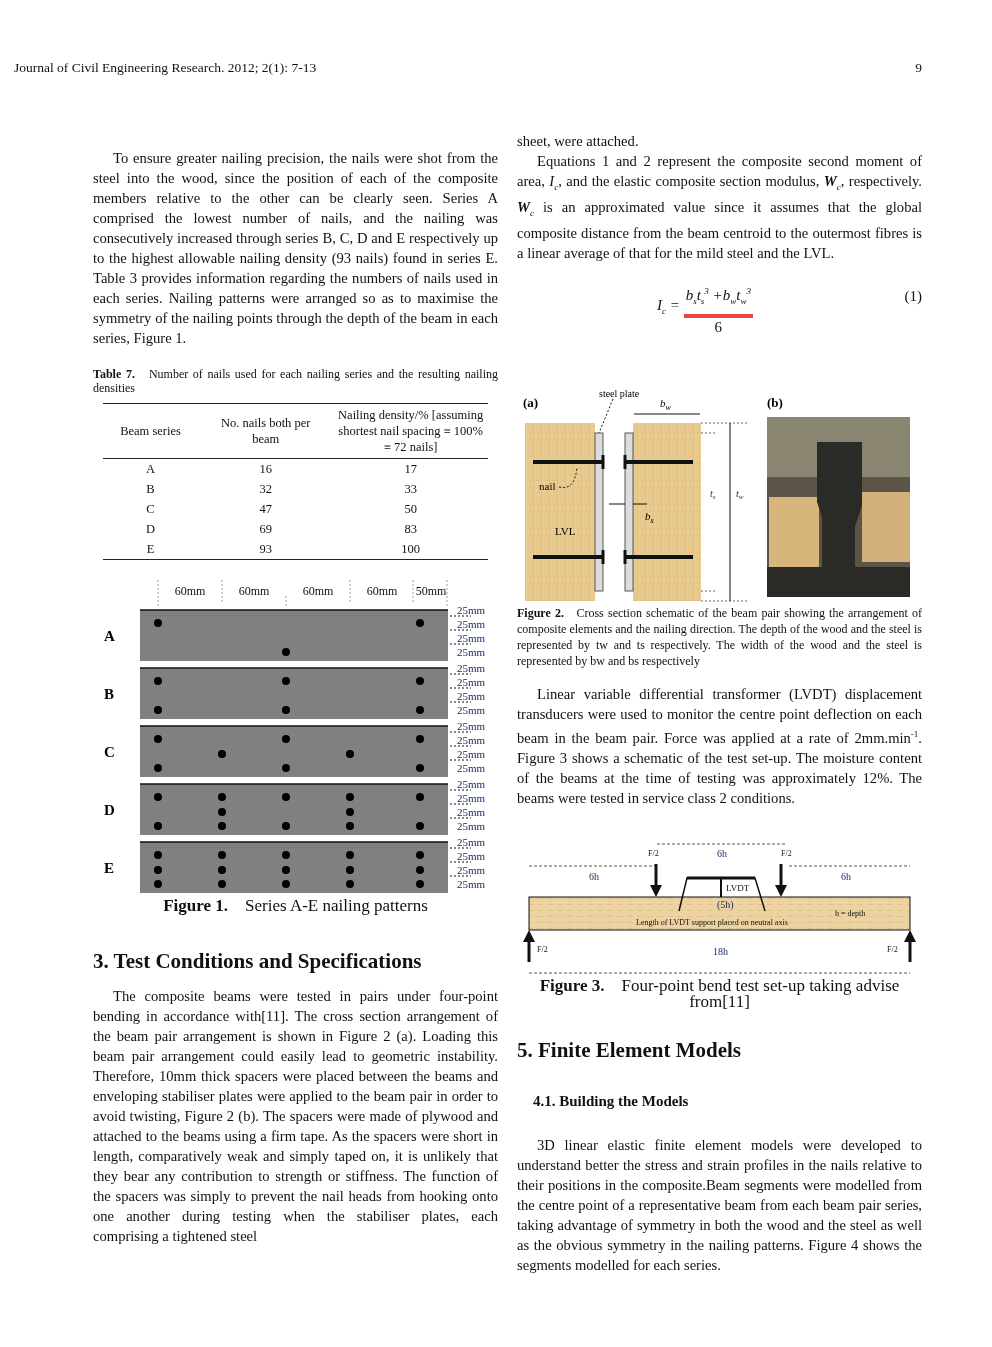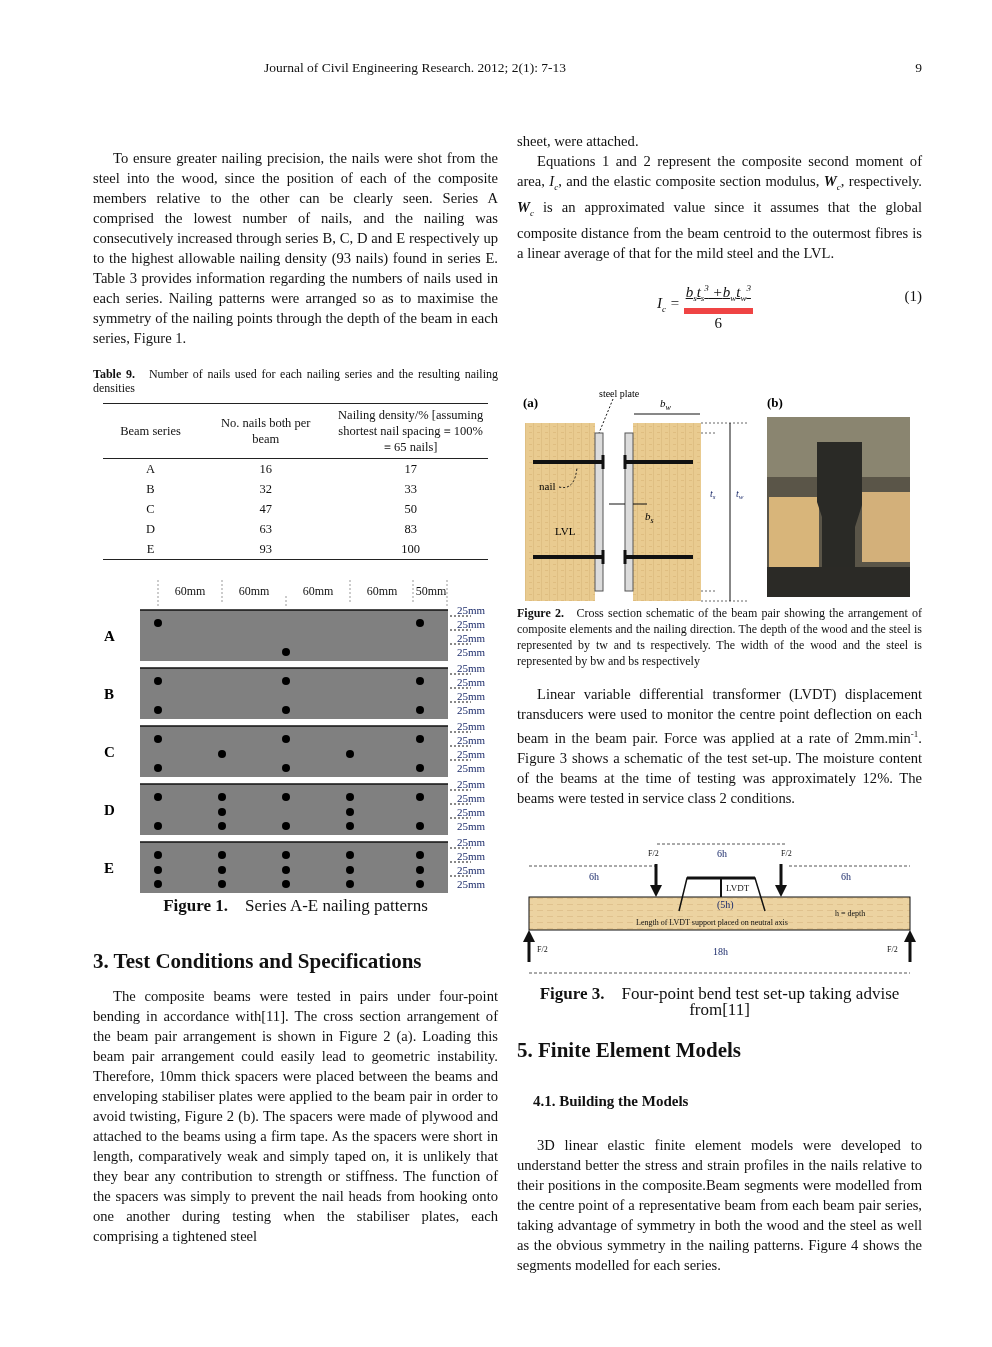--- a/index.html
+++ b/index.html
@@ -1,18 +1,18 @@
 <!DOCTYPE html>
 <html><head>
 <meta charset="utf-8">
 <style>
   html, body { margin:0; padding:0; background:#fff; }
   body { width:992px; height:1347px; position:relative; font-family:"Liberation Serif","DejaVu Serif",serif; color:#111; overflow:hidden; }
   .header { position:absolute; top:60px; left:0; width:992px; height:20px; font-size:13.5px; }
-  .header .journal { position:absolute; left:0; width:816px; text-align:center; top:0; padding-left:14px; box-sizing:border-box; }
+  .header .journal { position:absolute; left:0; width:816px; top:0; padding-left:14px; box-sizing:border-box; }
   .header .pageno { position:absolute; right:70px; top:0; }
   .col { position:absolute; width:405px; font-size:14.6px; line-height:20px; text-align:justify; }
   .col.left { left:93px; }
   .col.right { left:517px; }
   p { margin:0; text-indent:20px; }
   p.noindent { text-indent:0; }
   .tcap { font-size:12px; line-height:14px; text-align:justify; }
   .tcap b { font-weight:bold; }
   table.t3 { border-collapse:collapse; width:385px; margin-left:10px; font-size:12.5px; line-height:16px; }
   table.t3 th { font-weight:normal; text-align:center; padding:3px 2px; vertical-align:middle; }
@@ -20,70 +20,70 @@
   table.t3 thead tr { border-top:1px solid #222; border-bottom:1px solid #222; }
   table.t3 tbody tr:last-child { border-bottom:1.5px solid #222; }
   .figcap { font-size:17px; line-height:16px; text-align:center; }
   .figcap b { font-weight:bold; }
   .figcap2 { font-size:12px; line-height:16px; text-align:justify; }
   h2 { font-size:21px; font-weight:bold; margin:0; line-height:26px; }
   h3 { font-size:15px; font-weight:bold; margin:16px; line-height:20px; }
   .eq { position:relative; height:40px; font-style:italic; font-size:15px; }
   .eqnum { position:absolute; right:0; font-style:normal; }
   .frac { display:inline-block; vertical-align:middle; text-align:center; }
-  .frac .num { display:block; border-bottom:6px solid #ef4444; padding:0 2px; line-height:20px;text-decoration:underline; }
+  .frac .num { display:block; border-bottom:4px solid #ef4444; padding:0 2px; line-height:26px; }
   .frac .den { display:block; line-height:18px; font-style:normal; }
   .frac .den i { font-style:italic; }
   sub, sup { font-size:9px; }
 </style>
 </head>
 <body>
 
 <div class="header">
   <span class="journal">Journal of Civil Engineering Research. 2012; 2(1): 7-13</span>
   <span class="pageno">9</span>
 </div>
 
 <div class="col left" style="top:148px;">
   <p>To ensure greater nailing precision, the nails were shot from the steel into the wood, since the position of each of the composite members relative to the other can be clearly seen. Series A comprised the lowest number of nails, and the nailing was consecutively increased through series B, C, D and E respectively up to the highest allowable nailing density (93 nails) found in series E. Table 3 provides information regarding the numbers of nails used in each series. Nailing patterns were arranged so as to maximise the symmetry of the nailing points through the depth of the beam in each series, Figure 1.</p>
 </div>
 
 <div class="col left" style="top:367px;">
   <div class="tcap">
-    <b>Table 9.</b>&nbsp;&nbsp;
+    <b>Table 7.</b>&nbsp;&nbsp;
     <span>Number of nails used for each nailing series and the resulting nailing densities</span>
   </div>
   <div style="height:8px"></div>
   <table class="t3">
     <thead>
       <tr>
         <th style="width:100px">Beam series</th>
         <th style="width:105px;padding:0 20px">No. nails both per beam</th>
-        <th style="width:165px">Nailing density/% [assuming shortest nail spacing ≡ 100% ≡ 65 nails]</th>
+        <th style="width:165px">Nailing density/% [assuming shortest nail spacing ≡ 100% ≡ 72 nails]</th>
       </tr>
     </thead>
     <tbody>
       <tr>
           <td>A</td>
           <td>16</td>
           <td>17</td>
         </tr>
       <tr>
           <td>B</td>
           <td>32</td>
           <td>33</td>
         </tr>
       <tr>
           <td>C</td>
           <td>47</td>
           <td>50</td>
         </tr>
       <tr>
           <td>D</td>
-          <td>63</td>
+          <td>69</td>
           <td>83</td>
         </tr>
       <tr>
           <td>E</td>
           <td>93</td>
           <td>100</td>
         </tr>
     </tbody>
   </table>
 </div>
@@ -354,21 +354,21 @@
         <text x="324" y="38" font-size="10" fill="#1a2a6a">6h</text>
         <text x="209" y="49" font-size="9">LVDT</text>
         <text x="200" y="66" font-size="10" fill="#1a2a6a">(5h)</text>
         <text x="119" y="83" font-size="8">Length of LVDT support placed on neutral axis</text>
         <text x="318" y="74" font-size="8">h = depth</text>
         <text x="20" y="110" font-size="8">F/2</text>
         <text x="370" y="110" font-size="8">F/2</text>
         <text x="196" y="113" font-size="10" fill="#1a2a6a">18h</text>
       </g>
   </svg>
-  <div class="figcap" style="position:absolute; top:144px; width:405px;text-align:center;">
+  <div class="figcap" style="position:absolute; top:136px; width:405px;text-align:center;">
     <b>Figure 3.</b>&nbsp;&nbsp;&nbsp;
     <span>Four-point bend test set-up taking advise from[11]</span>
   </div>
 </div>
 
 <div class="col right" style="top:1037px;">
   <h2>5. Finite Element Models</h2>
   <div style="height:12px"></div>
   <h3>4.1. Building the Models</h3>
   <div style="height:8px"></div>

